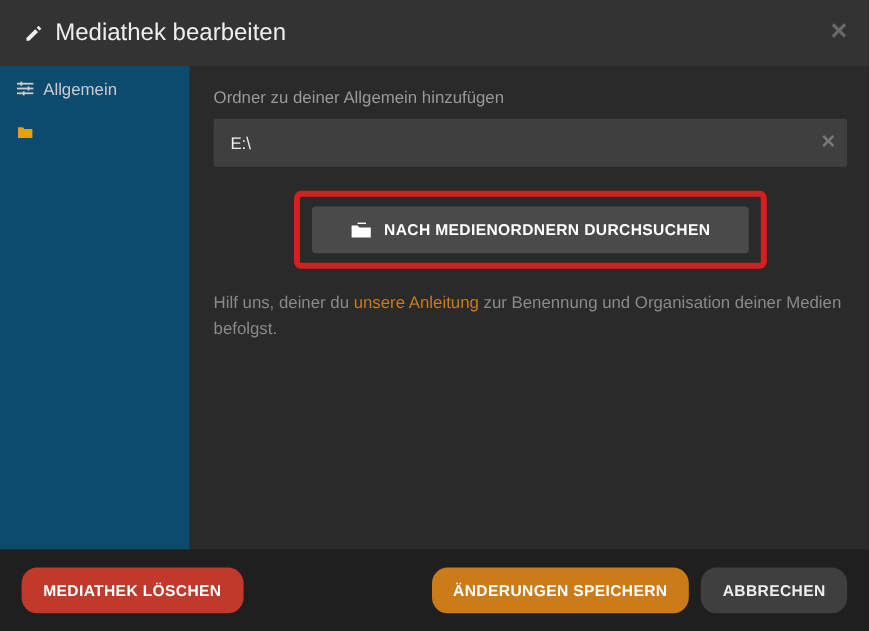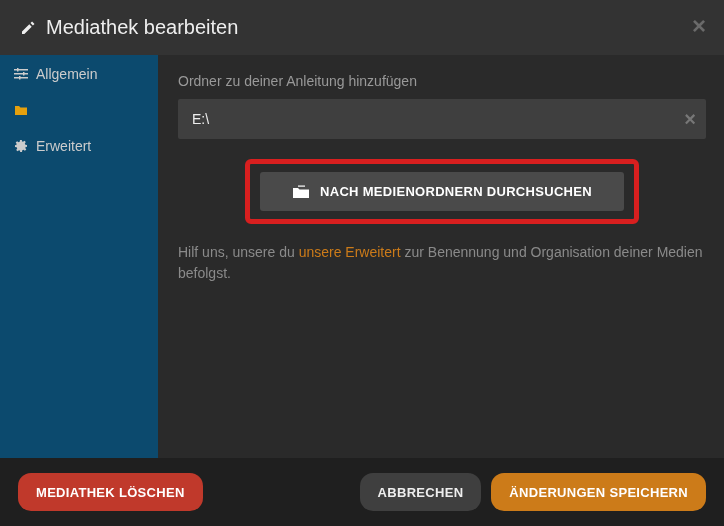--- a/index.html
+++ b/index.html
@@ -217,34 +217,26 @@
       </div>
 
       <div class="sidebar-item active">
         <span class="icon">
           <svg viewBox="0 0 14 14" fill="#e5a00d">
               <path d="M1 3h4l1.5 1.5H13V12H1z"></path>
             </svg>
         </span>
       </div>
 
-      <div class="sidebar-item">
-        <span class="icon">
-          <svg viewBox="0 0 14 14" fill="#cccccc">
-              <path d="M7 4.5A2.5 2.5 0 1 0 7 9.5 2.5 2.5 0 0 0 7 4.5zM13 8V6l-1.7-.3a4.5 4.5 0 0 0-.5-1.2l1-1.4-1.4-1.4-1.4 1a4.5 4.5 0 0 0-1.2-.5L8 1H6l-.3 1.7a4.5 4.5 0 0 0-1.2.5l-1.4-1L1.7 3.6l1 1.4a4.5 4.5 0 0 0-.5 1.2L1 6v2l1.7.3a4.5 4.5 0 0 0 .5 1.2l-1 1.4 1.4 1.4 1.4-1a4.5 4.5 0 0 0 1.2.5L6 13h2l.3-1.7a4.5 4.5 0 0 0 1.2-.5l1.4 1 1.4-1.4-1-1.4a4.5 4.5 0 0 0 .5-1.2L13 8z"></path>
-            </svg>
-        </span>
-        <span class="label-wrap">Erweitert</span>
-      </div>
 
     </div>
 
     <div class="content">
 
-      <div class="field-label">Ordner zu deiner Anleitung hinzufügen</div>
+      <div class="field-label">Ordner zu deiner Allgemein hinzufügen</div>
 
       <div class="path-row">
         <span>E:\</span>
         <span class="remove">×</span>
       </div>
 
       <div class="browse-wrap">
         <div class="highlight-box">
           <button class="browse-btn">
             <span class="icon">
@@ -252,27 +244,27 @@
                   <path d="M1 3h5l1.5 1.5H17V13H1z"></path>
                   <rect x="6" y="0.5" width="7" height="1.2" fill="#ffffff"></rect>
                 </svg>
             </span>
             <span>NACH MEDIENORDNERN DURCHSUCHEN</span>
           </button>
         </div>
       </div>
 
       <p class="help-text">
-        <span>Hilf uns, unsere du </span><a>unsere Erweitert</a><span> zur Benennung und Organisation deiner Medien befolgst.</span>
+        <span>Hilf uns, deiner du </span><a>unsere Anleitung</a><span> zur Benennung und Organisation deiner Medien befolgst.</span>
       </p>
 
     </div>
 
   </div>
 
   <div class="modal-footer">
     <button class="btn btn-danger">MEDIATHEK LÖSCHEN</button>
     <div class="footer-spacer"></div>
+    <button class="btn btn-primary">ÄNDERUNGEN SPEICHERN</button>
     <button class="btn btn-default">ABBRECHEN</button>
-    <button class="btn btn-primary">ÄNDERUNGEN SPEICHERN</button>
   </div>
 
 </div>
 
 </body></html>

